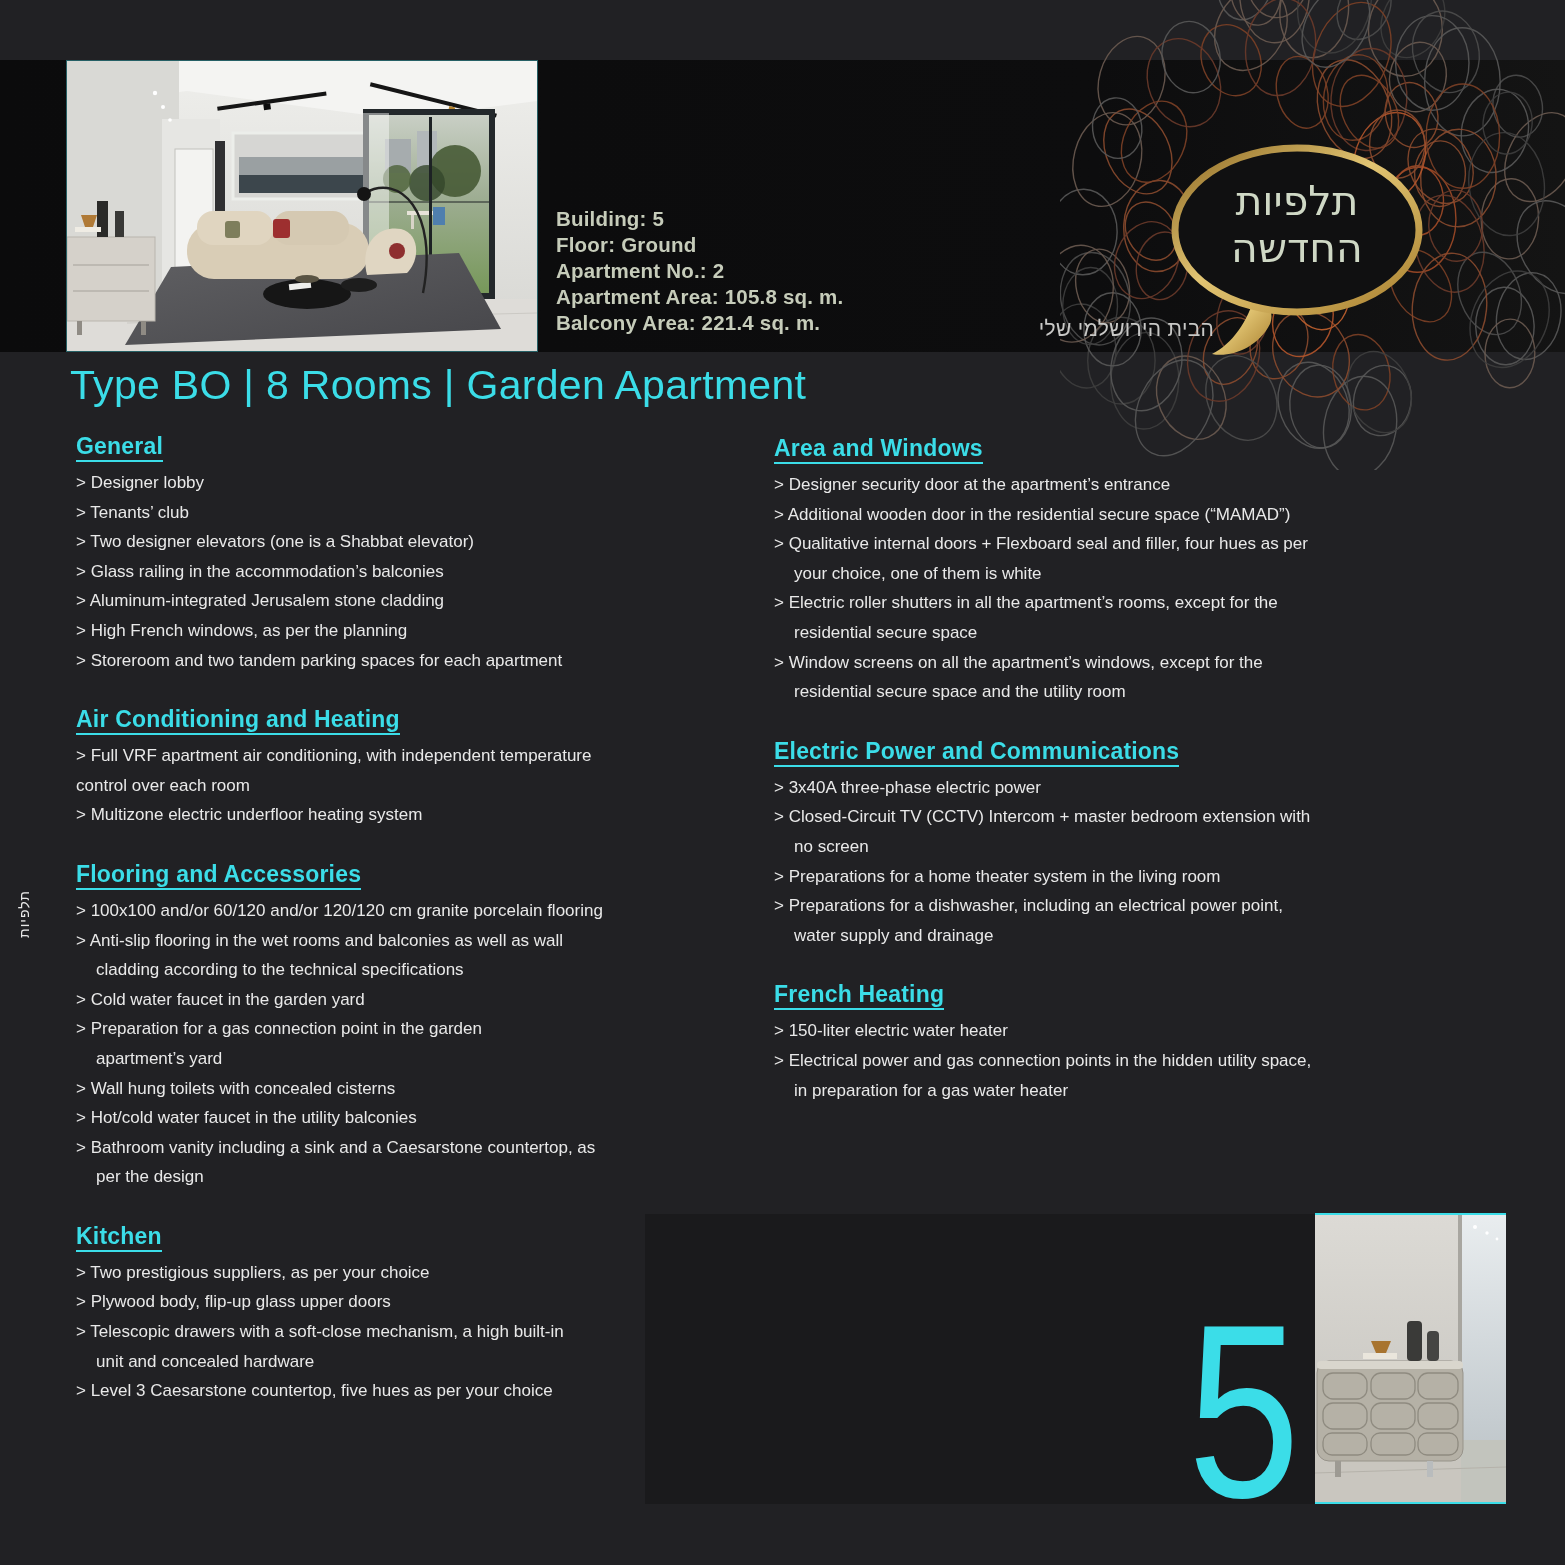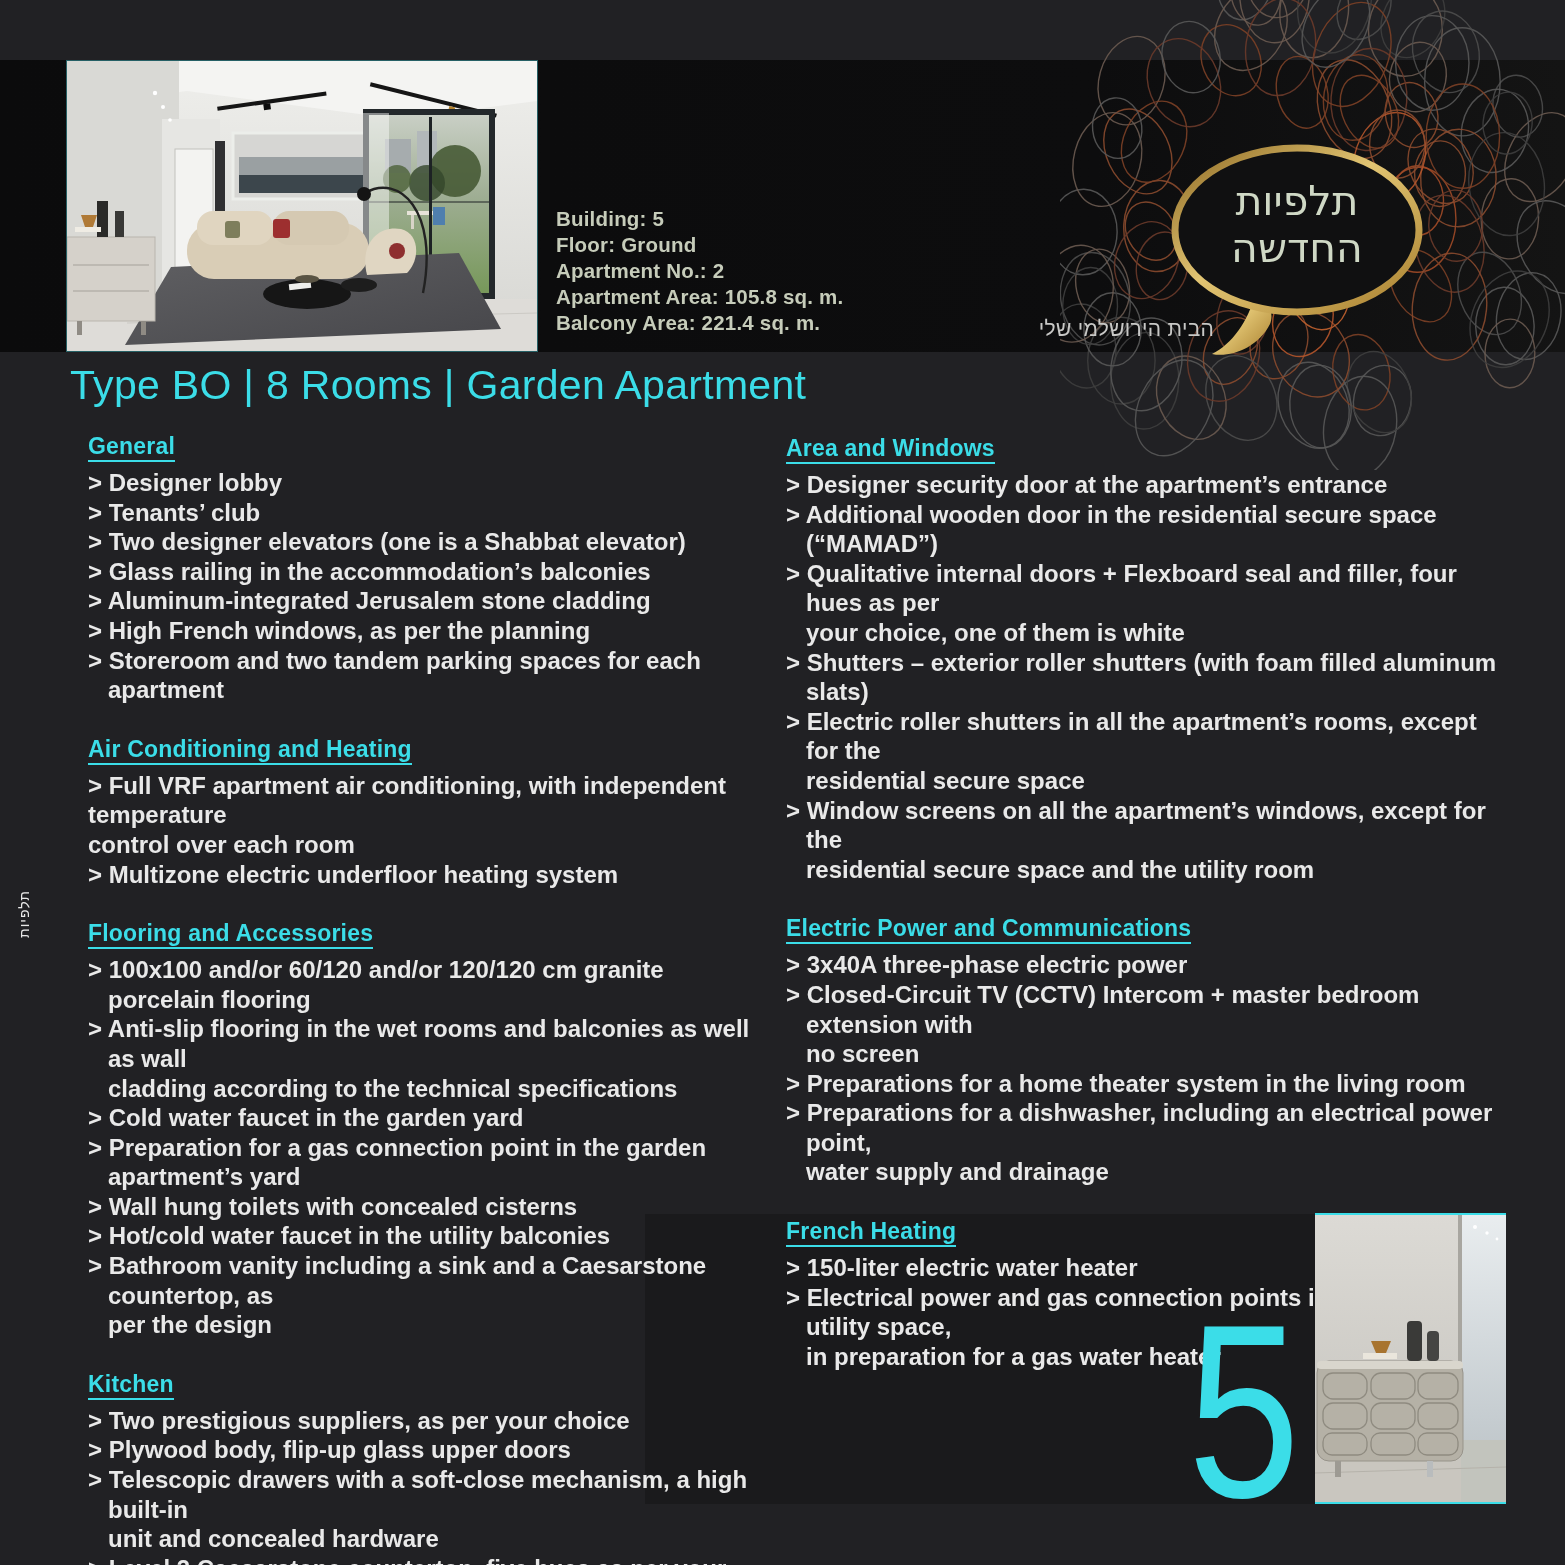--- a/index.html
+++ b/index.html
@@ -23,25 +23,25 @@
         color:#c8c8c6;font-size:21px;letter-spacing:.3px;}
   .side-vertical{position:absolute;left:16px;top:938px;transform:rotate(-90deg);
         transform-origin:0 0;color:#e8e8e8;font-size:14px;letter-spacing:1px;white-space:nowrap;}
 
   .title{position:absolute;left:70px;top:362px;color:var(--accent);
         font-size:41px;font-weight:400;letter-spacing:.3px;white-space:nowrap;}
 
   .col{position:absolute;color:#eaeaea;}
   .col-left{left:72px;top:434px;width:690px;}
   .col-right{left:770px;top:436px;width:730px;}
-  .sec{margin:0 0 32px 16px;}
+  .sec{margin:0 0 32px 4px;}
   .sec-title{display:inline-block;margin:0 0 6px 0;color:var(--accent);
         font-size:23px;line-height:24px;font-weight:700;letter-spacing:.2px;
         border-bottom:2px solid var(--accent);padding-bottom:2px;}
-  .sec .items{font-size:24px;line-height:29.6px;font-weight:700;}
+  .sec .items{font-size:17px;line-height:29.6px;font-weight:400;}
   .item{white-space:pre-line;padding-left:20px;text-indent:-20px;color:#e9e9e9;}
   .item.flush{padding-left:0;text-indent:0;}
   .bullet{color:#e9e9e9;}
 
   .big-five{position:absolute;left:1130px;top:1318px;width:170px;height:187px;
         text-align:right;color:var(--accent);font-size:246px;line-height:187px;
         font-weight:400;transform:scaleX(.82);transform-origin:100% 100%;}
 
   .bubble-wrap{position:absolute;left:1060px;top:0;width:505px;height:470px;}
 </style>
@@ -281,21 +281,20 @@
 unit and concealed hardware</div>
           <div class="item"><span class="bullet">&gt; </span>Level 3 Caesarstone countertop, five hues as per your choice</div>
         </div></section>
     </div>
   <div class="col col-right">
       <section class="sec"><h2 class="sec-title">Area and Windows</h2><div class="items">
           <div class="item"><span class="bullet">&gt; </span>Designer security door at the apartment’s entrance</div>
           <div class="item"><span class="bullet">&gt; </span>Additional wooden door in the residential secure space (“MAMAD”)</div>
           <div class="item"><span class="bullet">&gt; </span>Qualitative internal doors + Flexboard seal and filler, four hues as per
 your choice, one of them is white</div>
-          <div class="item"><span class="bullet">&gt; </span>Shutters – exterior roller shutters (with foam filled aluminum slats)</div>
           <div class="item"><span class="bullet">&gt; </span>Electric roller shutters in all the apartment’s rooms, except for the
 residential secure space</div>
           <div class="item"><span class="bullet">&gt; </span>Window screens on all the apartment’s windows, except for the
 residential secure space and the utility room</div>
         </div></section>
       <section class="sec"><h2 class="sec-title">Electric Power and Communications</h2><div class="items">
           <div class="item"><span class="bullet">&gt; </span>3x40A three-phase electric power</div>
           <div class="item"><span class="bullet">&gt; </span>Closed-Circuit TV (CCTV) Intercom + master bedroom extension with
 no screen</div>
           <div class="item"><span class="bullet">&gt; </span>Preparations for a home theater system in the living room</div>

